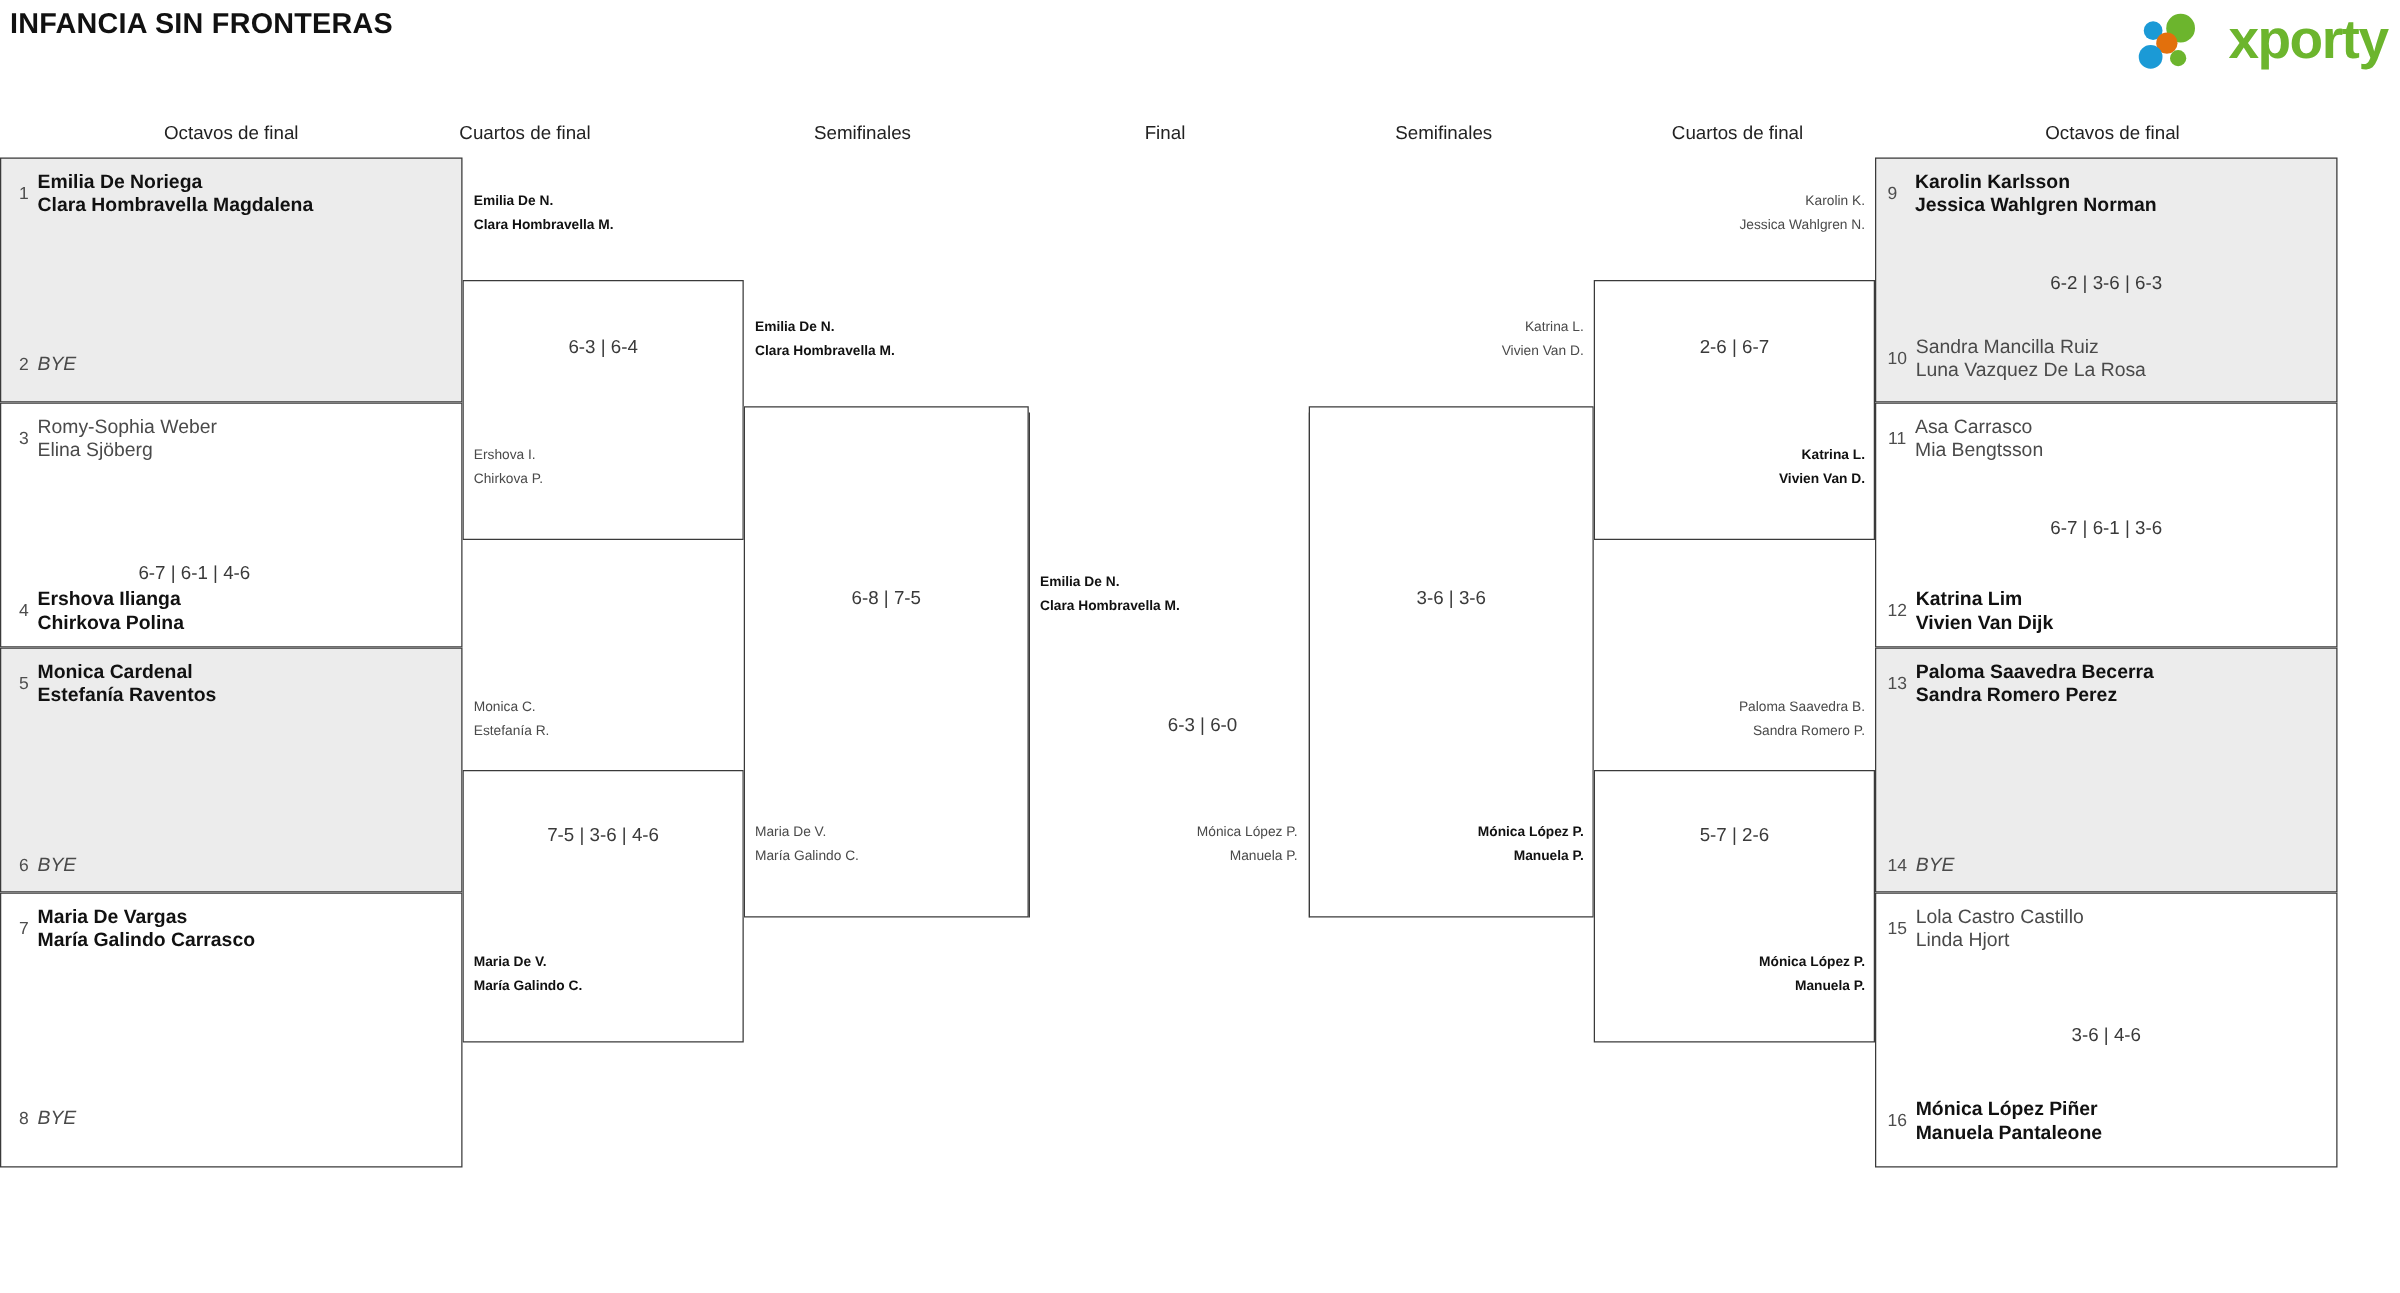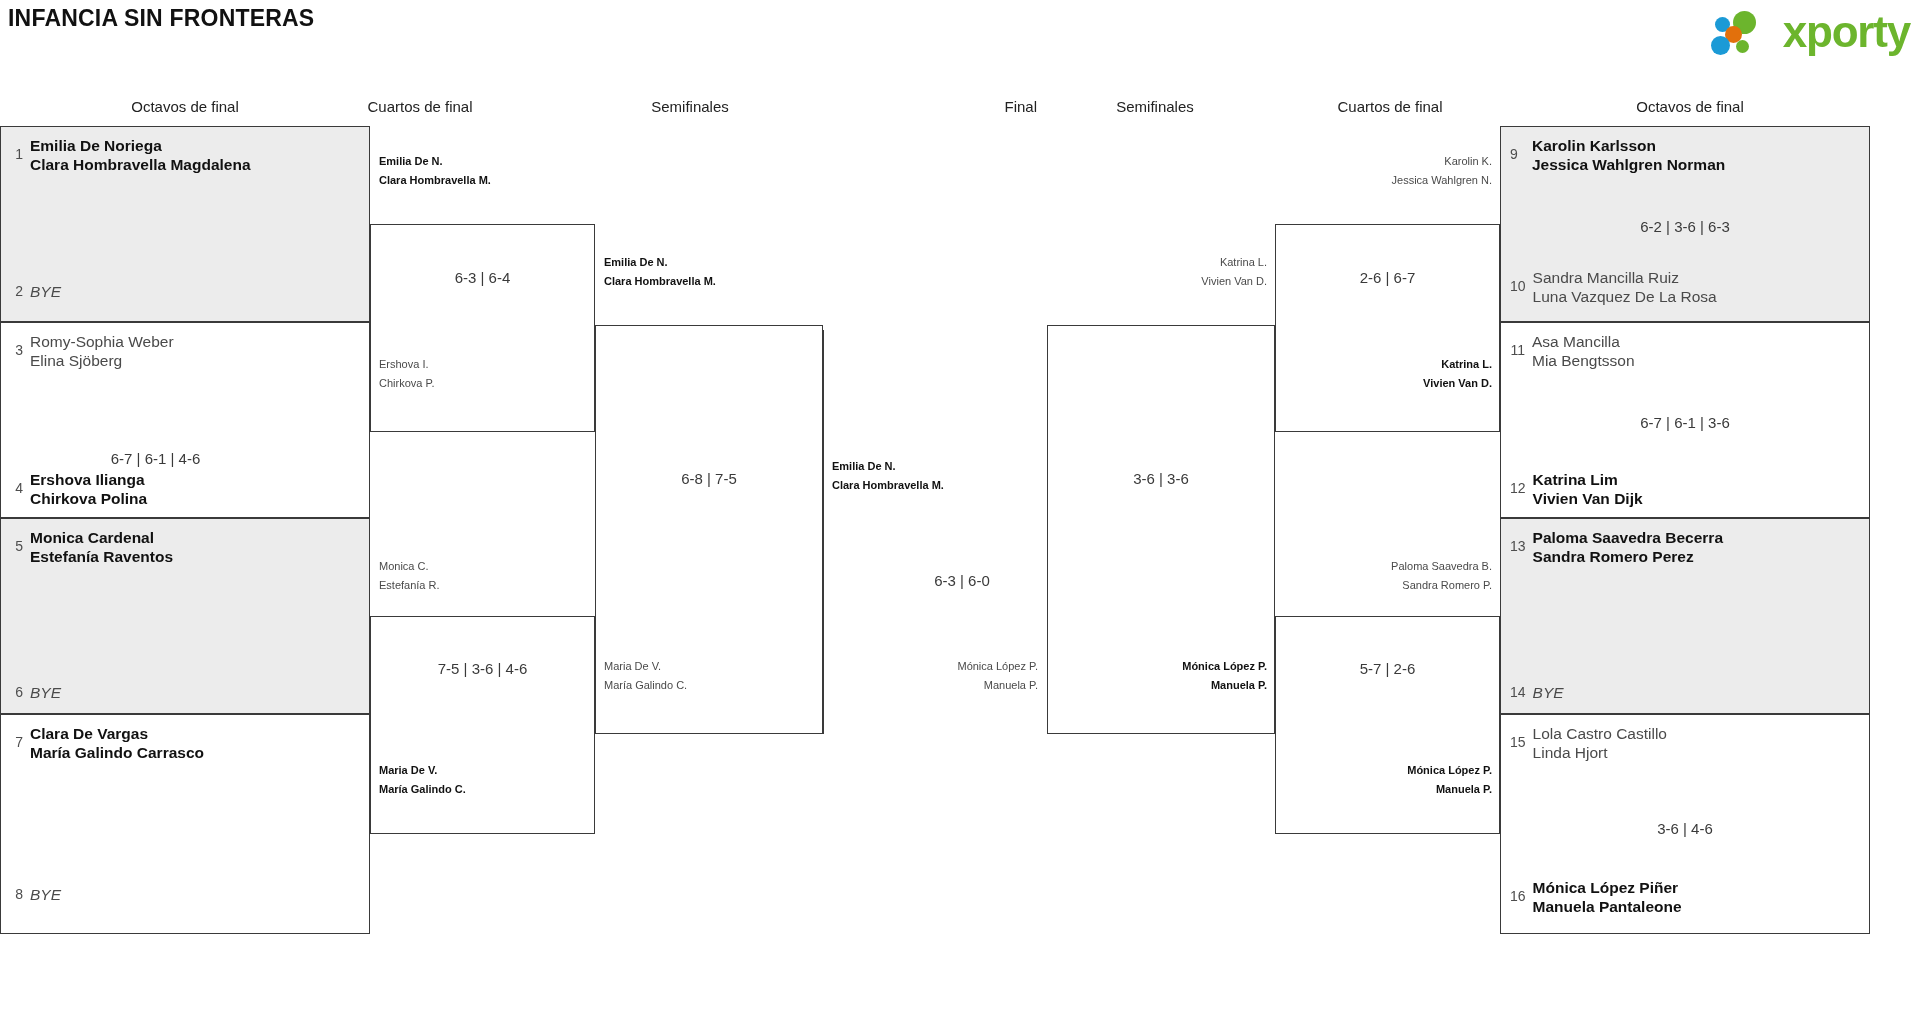--- a/index.html
+++ b/index.html
@@ -146,21 +146,21 @@
       <i style="left:14px; top:17px; width:17px; height:17px; background:#e2700c;"></i>
       <i style="left:0px;  top:27px; width:19px; height:19px; background:#1b9ad6;"></i>
       <i style="left:25px; top:31px; width:13px; height:13px; background:#6cb52d;"></i>
     </div>
     <div class="logo-word">xporty</div>
   </div>
 
   <div class="round-head" style="left:70px;  top:98px; width:230px;">Octavos de final</div>
   <div class="round-head" style="left:305px; top:98px; width:230px;">Cuartos de final</div>
   <div class="round-head" style="left:595px; top:98px; width:190px;">Semifinales</div>
-  <div class="round-head" style="left:877px; top:98px; width:160px;text-align:right;">Final</div>
+  <div class="round-head" style="left:852px; top:98px; width:160px;">Final</div>
   <div class="round-head" style="left:1060px;top:98px; width:190px;">Semifinales</div>
   <div class="round-head" style="left:1275px;top:98px; width:230px;">Cuartos de final</div>
   <div class="round-head" style="left:1575px;top:98px; width:230px;">Octavos de final</div>
 
   <div class="box shaded" style="left:0px;   top:126px; width:370px; height:196px;"></div>
   <div class="box" style="left:0px;   top:322px; width:370px; height:196px;"></div>
   <div class="box shaded" style="left:0px;   top:518px; width:370px; height:196px;"></div>
   <div class="box" style="left:0px;   top:714px; width:370px; height:220px;"></div>
 
   <div class="entry" style="left:8px; top:136px;">
@@ -203,21 +203,21 @@
   <div class="entry bye" style="left:8px; top:683px;">
     <span class="seed">6</span>
     <span class="names">
       <span class="nm lose">BYE</span>
     </span>
   </div>
 
   <div class="entry" style="left:8px; top:724px;">
     <span class="seed">7</span>
     <span class="names">
-      <span class="nm win">Clara De Vargas</span>
+      <span class="nm win">Maria De Vargas</span>
       <span class="nm win">María Galindo Carrasco</span>
     </span>
   </div>
   <div class="entry bye" style="left:8px; top:885px;">
     <span class="seed">8</span>
     <span class="names">
       <span class="nm lose">BYE</span>
     </span>
   </div>
 
@@ -321,21 +321,21 @@
     <span class="seed">10</span>
     <span class="names">
       <span class="nm lose">Sandra Mancilla Ruiz</span>
       <span class="nm lose">Luna Vazquez De La Rosa</span>
     </span>
   </div>
 
   <div class="entry" style="left:1510px; top:332px;">
     <span class="seed">11</span>
     <span class="names">
-      <span class="nm lose">Asa Mancilla</span>
+      <span class="nm lose">Asa Carrasco</span>
       <span class="nm lose">Mia Bengtsson</span>
     </span>
   </div>
   <div class="score" style="left:1500px; top:414px; width:370px;">6-7 | 6-1 | 3-6</div>
   <div class="entry" style="left:1510px; top:470px;">
     <span class="seed">12</span>
     <span class="names">
       <span class="nm win">Katrina Lim</span>
       <span class="nm win">Vivien Van Dijk</span>
     </span>

